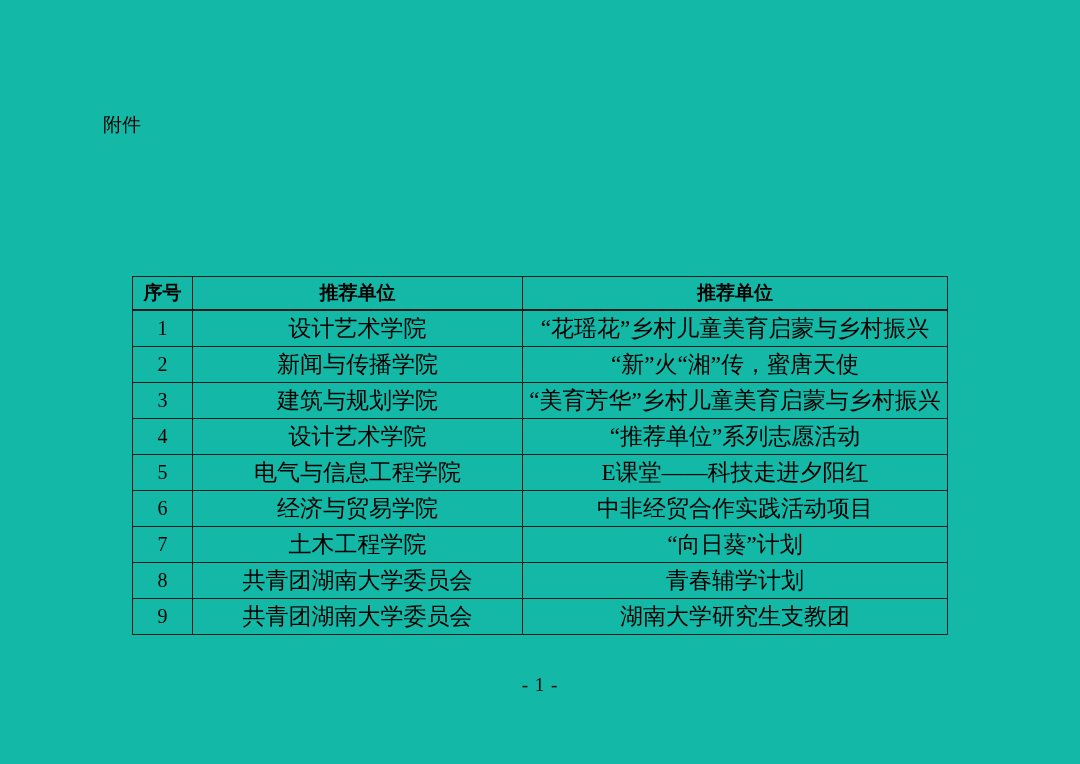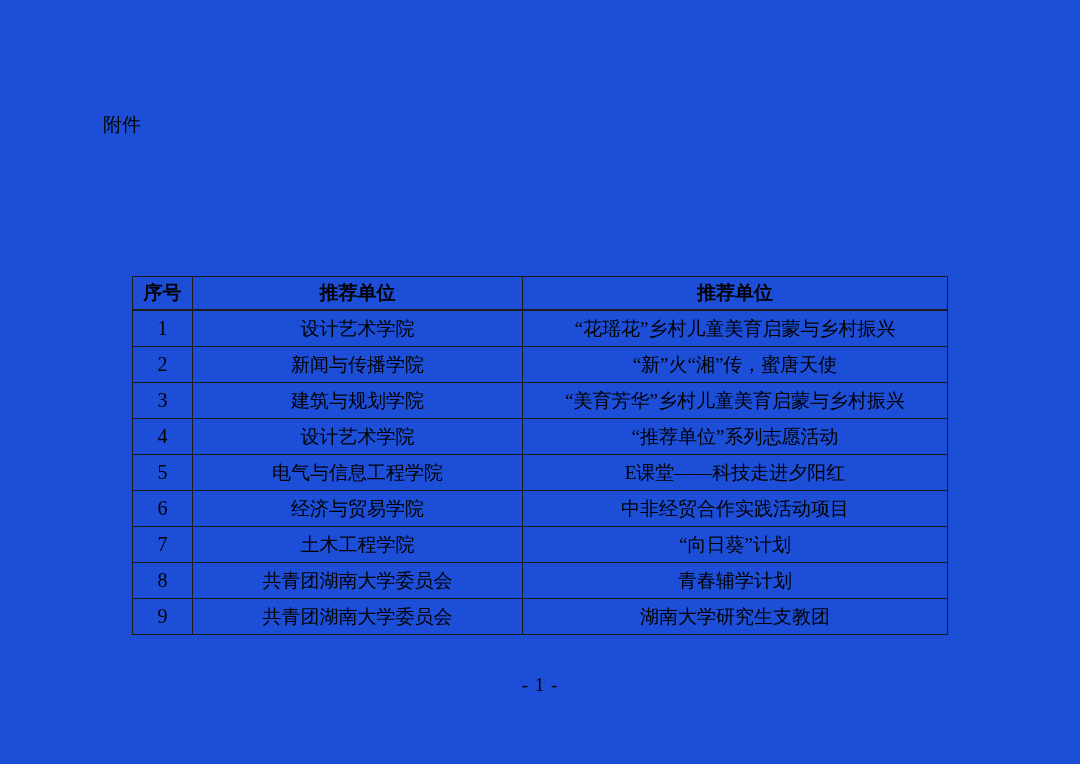--- a/index.html
+++ b/index.html
@@ -4,21 +4,21 @@
 <style>
   html, body {
     margin: 0;
     padding: 0;
     background: #ffffff;
   }
   .page {
     position: relative;
     width: 1080px;
     height: 764px;
-    background: #1d4ed8;
+    background: #14b8a6;
     color: #000000;
     font-family: "Liberation Serif", "DejaVu Serif", serif;
     overflow: hidden;
     text-decoration: underline;
   }
   .attachment {
     position: absolute;
     left: 103px;
     top: 112px;
     font-size: 19px;
@@ -65,21 +65,21 @@
     white-space: nowrap;
   }
   .doc-table th {
     height: 32px;
     font-size: 19px;
     font-weight: 700;
     border-bottom-width: 2.5px;
   }
   .doc-table td {
     height: 35px;
-    font-size: 19px;
+    font-size: 23px;
     font-weight: 400;
   }
   .doc-table td.no-cell {
     font-size: 20px;
   }
   .page-number {
     position: absolute;
     top: 674px;
     left: 0;
     width: 1080px;

